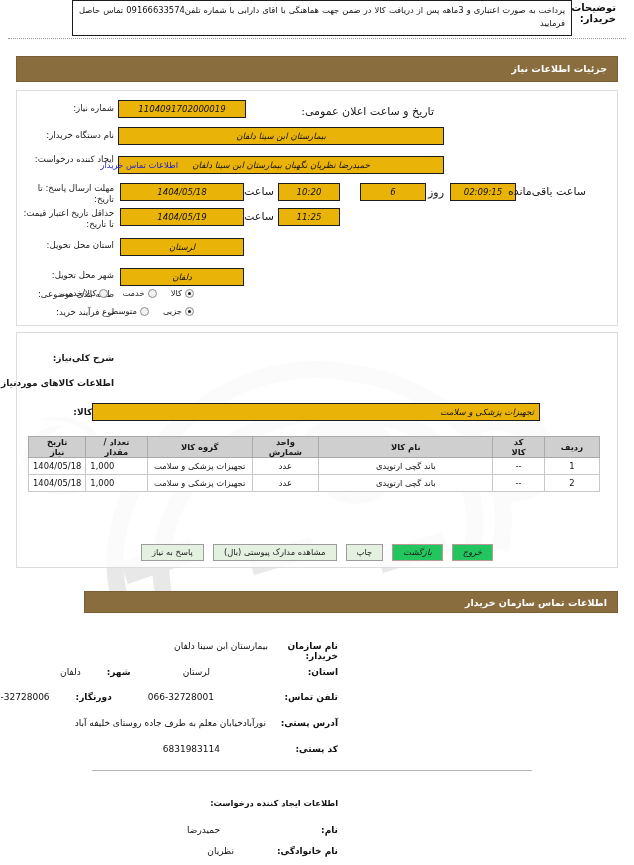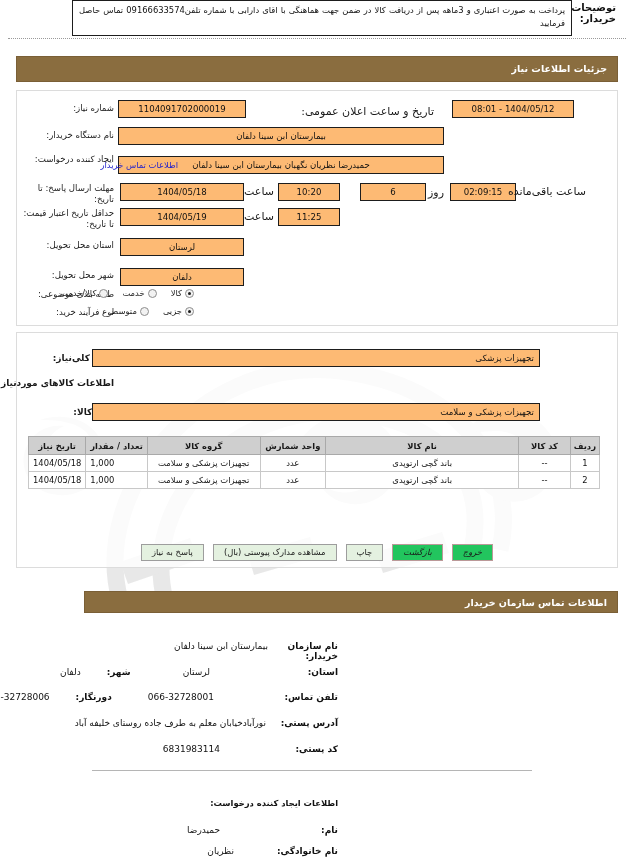--- a/index.html
+++ b/index.html
@@ -75,29 +75,30 @@
   }
   .lbl {
     font-size: 8.6px;
     color: #1a1a1a;
     text-align: right;
     line-height: 11px;
     white-space: normal;
   }
   .box {
     border: 1px solid #1d1d1d;
-    background: #fdba74;
+    background: #eab308;
     font-size: 8.6px;
     line-height: 16px;
     height: 18px;
     padding: 0 5px;
     text-align: center;
     color: #111;
     overflow: hidden;
     white-space: nowrap;
+    font-style: italic;
   }
   .link {
     color: #2222cc;
     font-size: 8.4px;
     text-decoration: none;
     line-height: 18px;
   }
   .mini-lbl {
     font-size: 11px;
     line-height: 18px;
@@ -133,21 +134,21 @@
     background: #fff;
     z-index: 4;
     font-size: 8.4px;
   }
   .tbl th {
     background: #cfcfcf;
     border: 1px solid #a9a9a9;
     font-weight: bold;
     height: 18px;
     color: #1a1a1a;
-    padding: 0 3px;
+    padding: 0 16px;
     text-align: center;
   }
   .tbl td {
     background: #ffffff;
     border: 1px solid #c8c8c8;
     height: 17px;
     padding: 0 4px;
     text-align: center;
     color: #111;
   }
@@ -224,23 +225,20 @@
 
   <div class="row" style="right:520px; top:103px;">
     <span class="lbl">شماره نیاز:</span>
   </div>
   <div class="row" style="right:388px; top:100px;">
     <span class="box" style="width:128px;">1104091702000019</span>
   </div>
   <div class="row" style="right:200px; top:103px;">
     <span class="mini-lbl">تاریخ و ساعت اعلان عمومی:</span>
   </div>
-  <div class="row" style="right:60px; top:100px;">
-    <span class="box" style="width:122px;">1404/05/12 - 08:01</span>
-  </div>
 
   <div class="row" style="right:520px; top:130px;">
     <span class="lbl">نام دستگاه خریدار:</span>
   </div>
   <div class="row" style="right:190px; top:127px;">
     <span class="box" style="width:326px;">بیمارستان ابن سینا دلفان</span>
   </div>
 
   <div class="row" style="right:520px; top:154px; width:92px; display:block;">
     <span class="lbl">ایجاد کننده درخواست:</span>
@@ -333,23 +331,20 @@
     <span class="opt">
       <span class="radio"></span>
       <span class="opt-txt">متوسط</span>
     </span>
   </div>
 
   <div class="panel" id="panel-items"></div>
 
   <div class="row" style="right:520px; top:353px;">
     <span class="lbl" style="font-weight:bold; font-size:9px;">شرح کلی‌نیاز:</span>
-  </div>
-  <div class="row" style="right:94px; top:349px;">
-    <span class="box" style="width:448px; text-align:right;">تجهیزات پزشکی</span>
   </div>
 
   <div class="row" style="right:520px; top:378px;">
     <span class="lbl" style="font-weight:bold; font-size:9px;">اطلاعات کالاهای موردنیاز</span>
   </div>
 
   <div class="row" style="right:520px; top:407px;">
     <span class="lbl" style="font-weight:bold; font-size:9px;">گروه‌کالا:</span>
   </div>
   <div class="row" style="right:94px; top:403px;">

